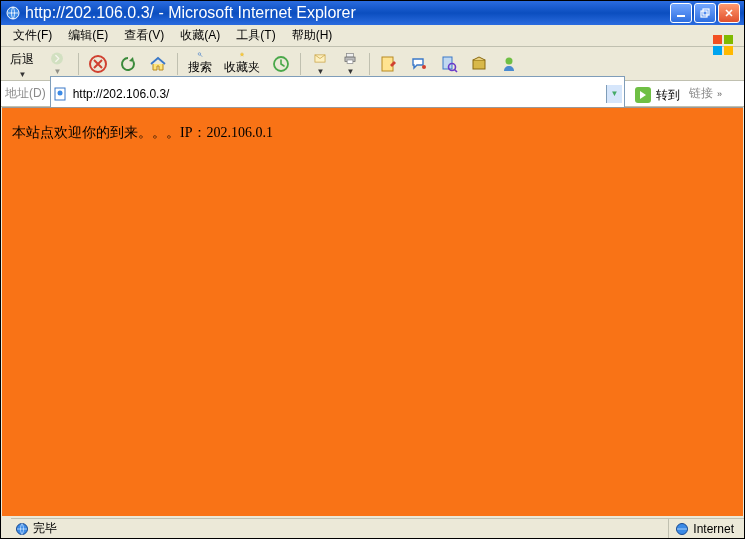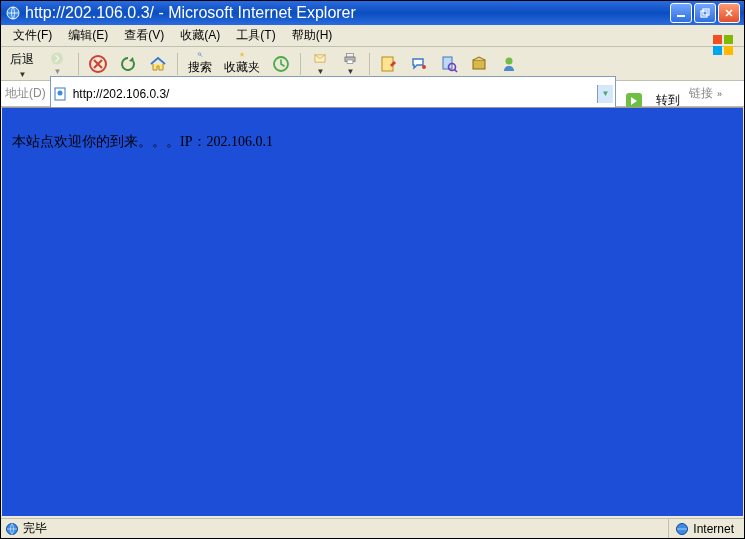--- a/index.html
+++ b/index.html
@@ -19,24 +19,24 @@
   .tbtn.disabled { opacity: .5; cursor: default; }
   .sep { width: 1px; height: 22px; background: #c0c0b0; margin: 0 3px; }
   .tlabel { font-size: 12px; color: #000; }
   .dropdown-caret { width: 8px; display: inline-flex; justify-content: center; color: #333; font-size: 8px; margin-left: 1px; }
   .addrbar { height: 26px; background: #ffffff; display: flex; align-items: center; padding: 0 4px; border-bottom: 1px solid #c0c0b0; gap: 4px; }
   .addrlabel { color: #8a8a8a; white-space: nowrap; }
   .addrfield { flex: 1; height: 36px; background: #fff; border: 1px solid #7f9db9; display: flex; align-items: center; padding: 0 2px; }
   .addrfield .page-ico { width: 16px; height: 16px; margin-right: 4px; display: inline-flex; align-items: center; justify-content: center; }
   .addrfield input { flex: 1; border: none; outline: none; font-size: 12px; font-family: "SimSun", sans-serif; }
   .addrfield .combo-caret { width: 16px; height: 18px; background: #d6e6fb; border-left: 1px solid #7f9db9; display: flex; align-items: center; justify-content: center; color: #4a6; font-size: 8px; cursor: pointer; }
-  .gobtn { display: flex; align-items: flex-start; gap: 13px; padding: 8px 4px; height: 22px; border: 1px solid transparent; border-radius: 3px; cursor: pointer; }
+  .gobtn { display: flex; align-items: flex-end; gap: 4px; padding: 0 4px; height: 22px; border: 1px solid transparent; border-radius: 3px; cursor: pointer; }
   .linklabel { color: #8a8a8a; }
-  .content { position: absolute; top: 106px; left: 1px; right: 1px; bottom: 22px; background: #1d4ed8; border-top: 1px solid #999; overflow: auto; padding: 25px 10px; font-size: 14px; font-family: "SimSun", serif; }
-  .statusbar { position: absolute; bottom: 0; left: 0; right: 0; height: 20px; background: #ece9d8; border-top: 1px solid #c0c0b0; display: flex; align-items: center; padding: 0 4px; color: #000; }
+  .content { position: absolute; top: 106px; left: 1px; right: 1px; bottom: 22px; background: #f97316; border-top: 1px solid #999; overflow: auto; padding: 16px 10px; font-size: 14px; font-family: "SimSun", serif; }
+  .statusbar { position: absolute; bottom: 0; left: 10px; right: 0; height: 20px; background: #ece9d8; border-top: 1px solid #c0c0b0; display: flex; align-items: center; padding: 0 4px; color: #000; }
   .statusbar .spacer { flex: 1; }
   .statusbar .zone { display: flex; align-items: center; gap: 4px; padding: 0 6px; border-left: 1px solid #c0c0b0; height: 100%; }
   svg { display: block; }
 </style>
 </head>
 <body>
 
 <div class="titlebar">
   <span class="ticon">
     <svg width="16" height="16" viewBox="0 0 16 16">

